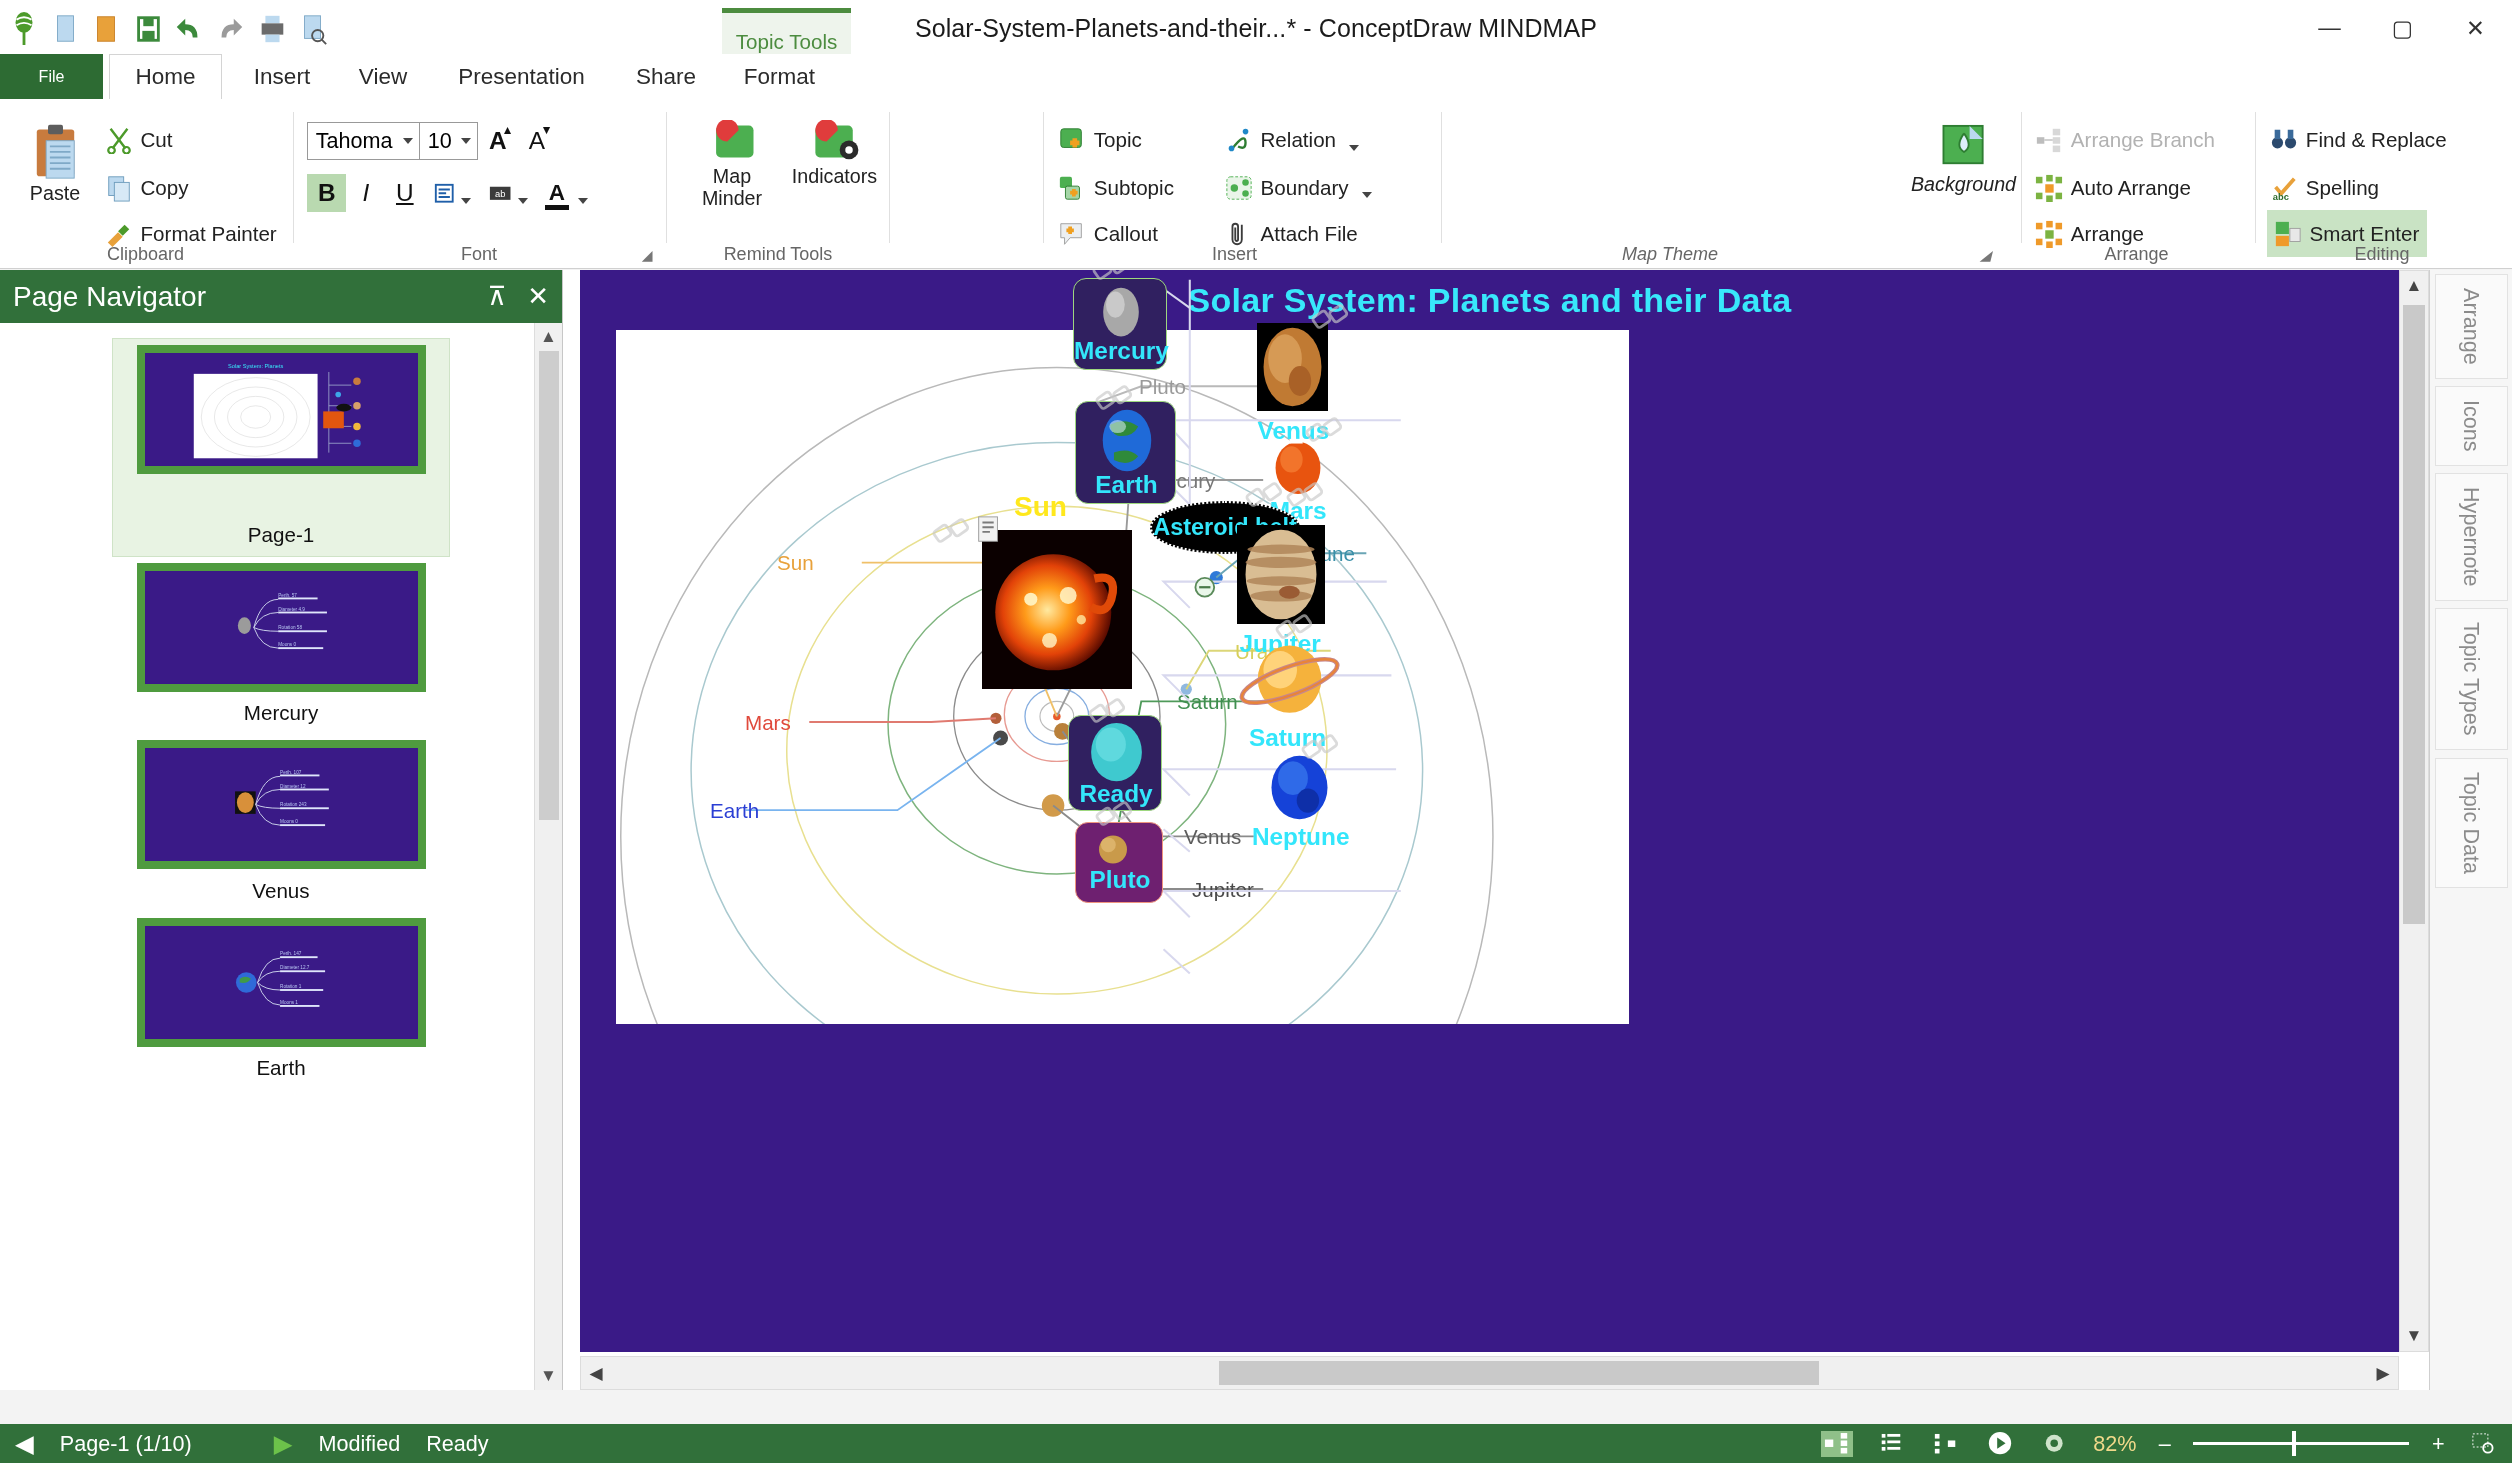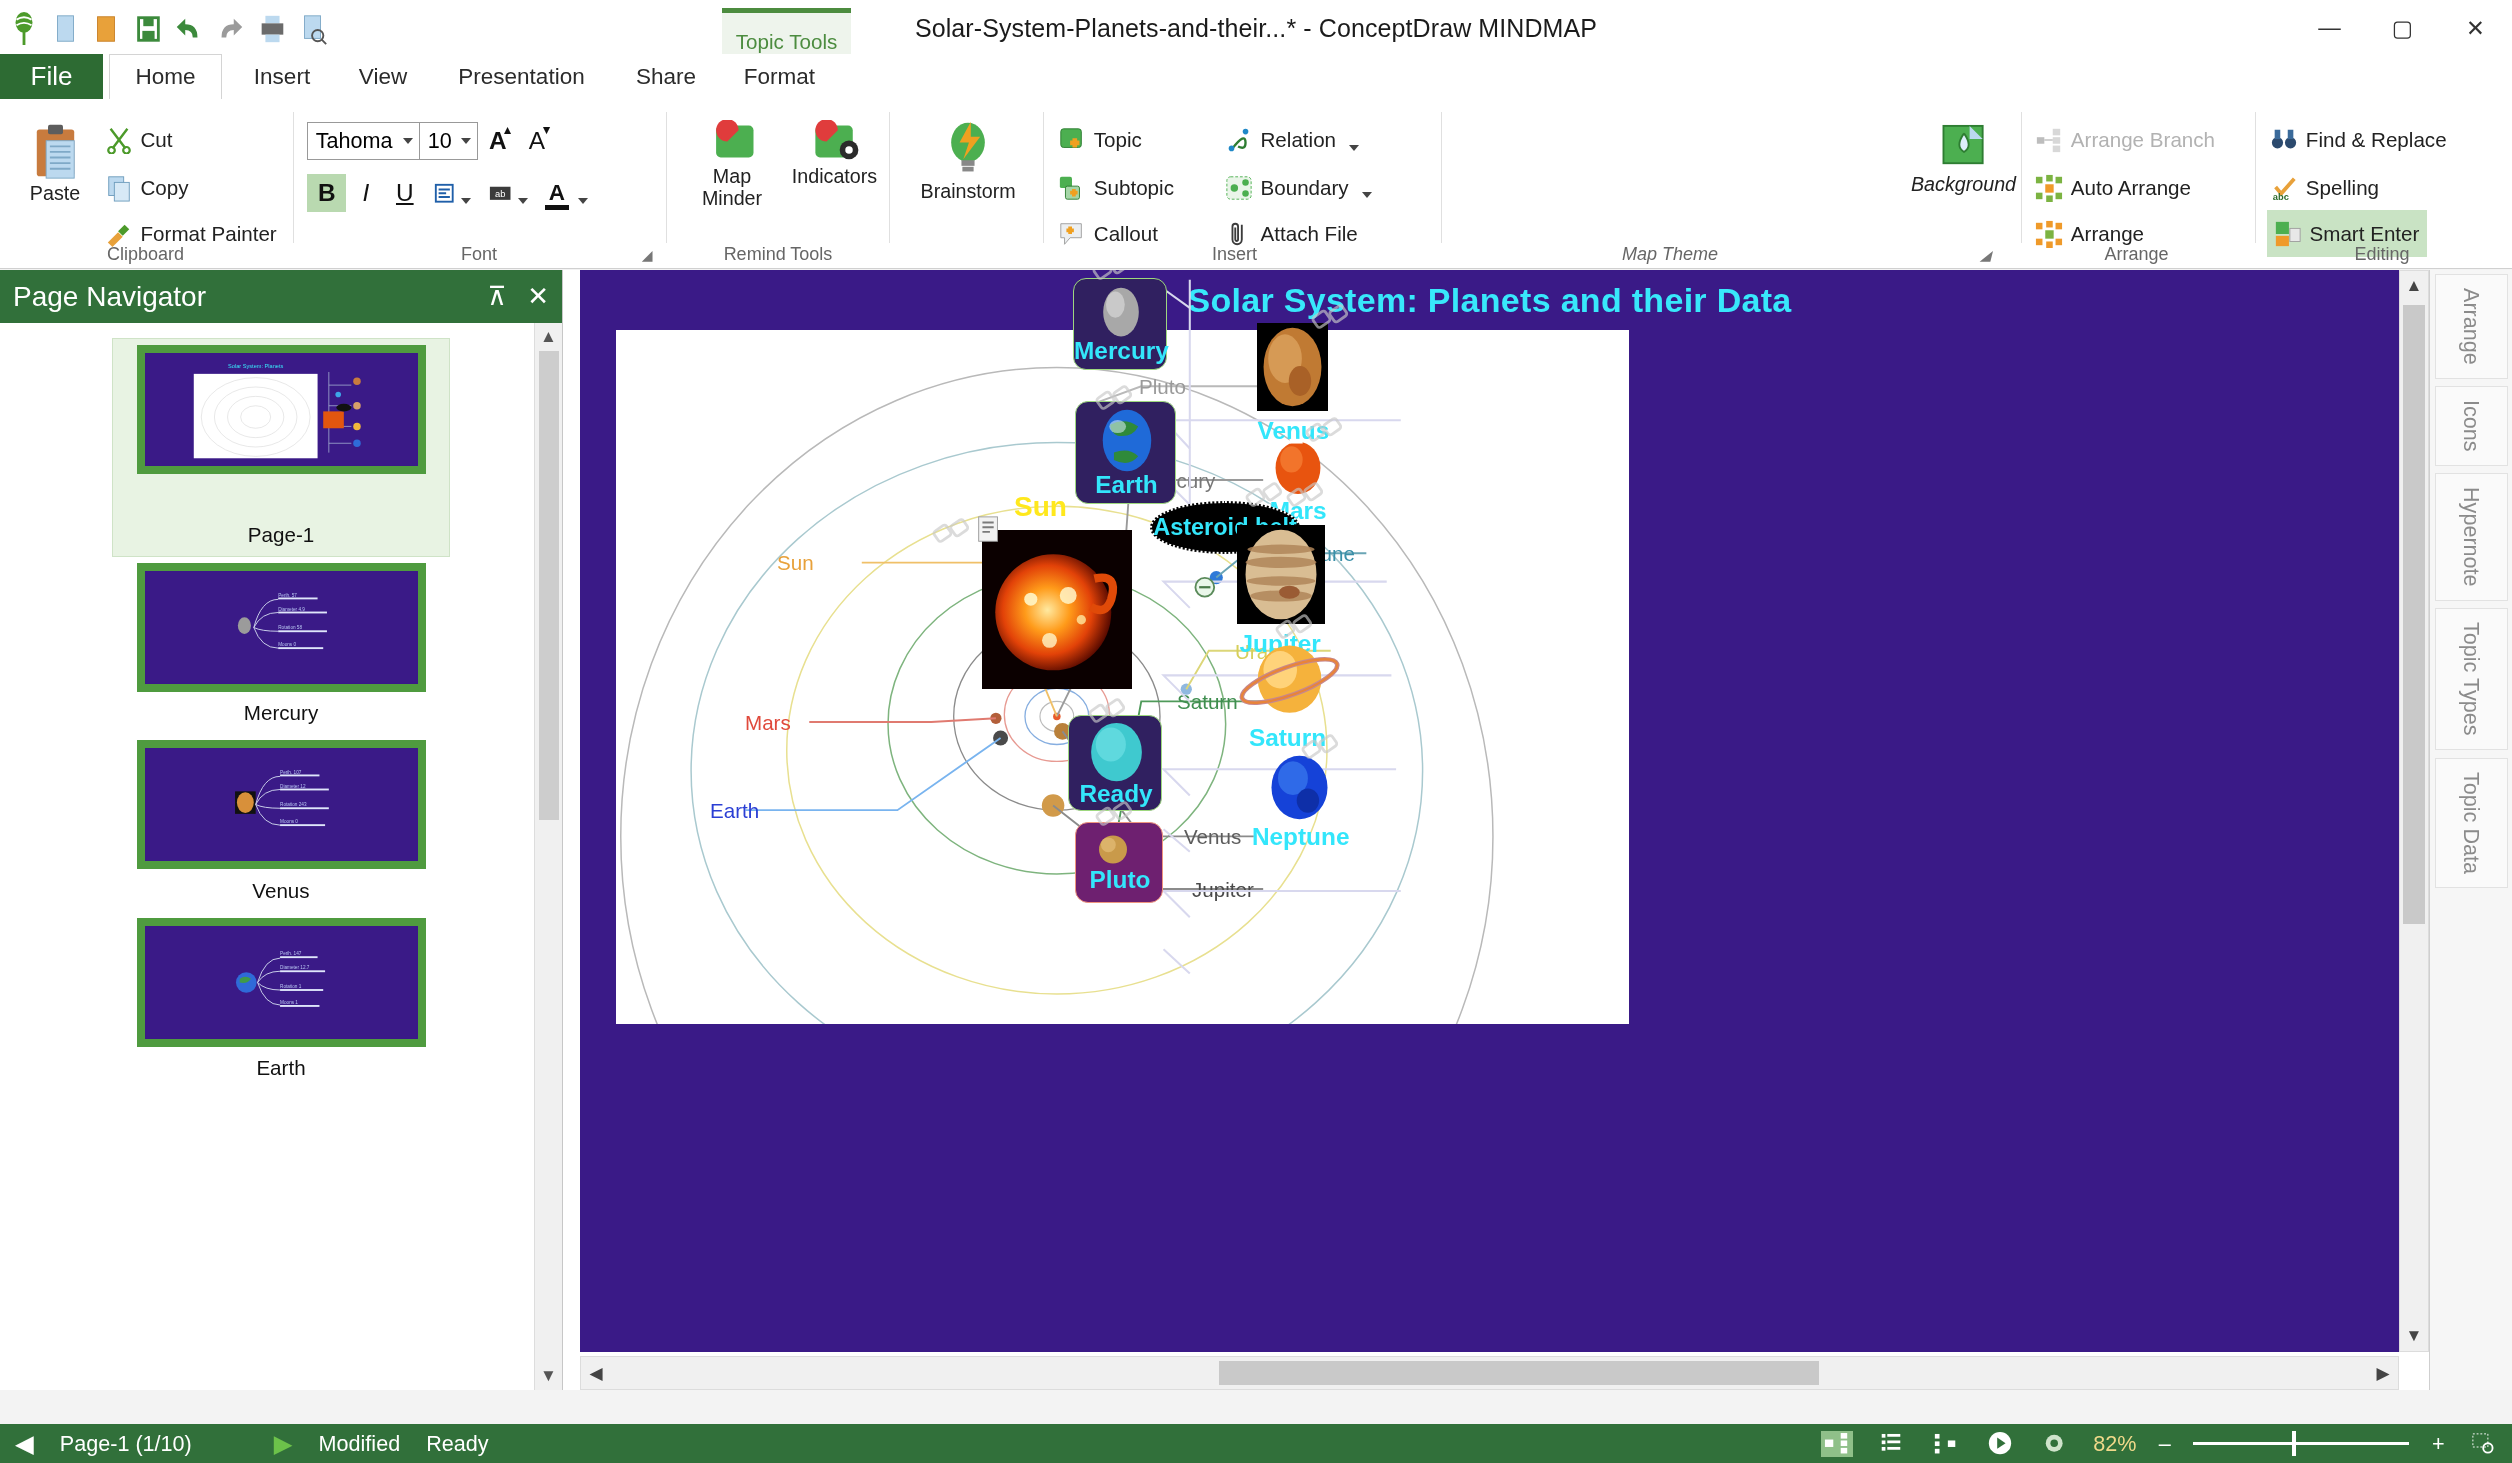--- a/index.html
+++ b/index.html
@@ -28,21 +28,21 @@
   .wincontrols { position:absolute; right:0; top:0; height:56px; display:flex; }
   .wincontrols div {
     width:73px; height:56px; display:flex; align-items:center; justify-content:center;
     font-size:22.5px; color:#333; cursor:pointer;
   }
 
   
   .tabstrip { position:absolute; left:0; top:54px; width:2512px; height:45px; background:#ffffff; }
   .tab-file {
     position:absolute; left:0; top:0; width:103px; height:45px; background:#2d6b33;
-    color:#fff; font-size:26px; display:flex; align-items:center; justify-content:center; cursor:pointer;
+    color:#fff; font-size:16px; display:flex; align-items:center; justify-content:center; cursor:pointer;
   }
   .tab { position:absolute; top:0; height:45px; display:flex; align-items:center; justify-content:center;
          font-size:22.5px; color:#2b2b2b; cursor:pointer; padding:0 13px; }
   .tab.active { background:#fff; border:0.9px solid #d4d4d4; border-bottom:none; }
 
   .searchwrap { position:absolute; right:7.5px; top:52px; height:43px; display:flex; align-items:center; gap:11.3px; }
   .searchbox {
     width:235px; height:38px; border:0.9px solid #a9a9a9; background:#fff;
     display:flex; align-items:center; justify-content:flex-end; padding-right:5.6px; gap:7.5px;
   }
@@ -344,31 +344,20 @@
             <path d="M22 23 a12 12 0 1 1 12 -12 l-12 12 z" fill="#e03c3c"></path>
             <circle cx="46" cy="32" r="10" fill="#2b2b2b"></circle>
             <circle cx="46" cy="32" r="4" fill="#fff"></circle>
           </svg>
         <span class="lbl">Indicators</span>
       </div>
       <div class="glabel">Remind Tools</div>
     </div>
     <div class="rsep" style="left:889px;"></div>
 
-    <div class="rgroup" style="left:893px; width:150px;">
-      <div class="big-btn" style="position:absolute; left:20.6px; top:20.6px; width:109px;">
-        <svg width="58" height="58" viewBox="0 0 62 62">
-            <ellipse cx="31" cy="24" rx="18" ry="21" fill="#4caf50"></ellipse>
-            <rect x="24" y="43" width="14" height="6" fill="#888"></rect>
-            <rect x="25" y="50" width="12" height="5" fill="#888"></rect>
-            <path d="M34 2 l-12 22 h10 l-6 18 l18 -24 h-10 z" fill="#f0a020"></path>
-          </svg>
-        <span class="lbl">Brainstorm</span>
-      </div>
-    </div>
     <div class="rsep" style="left:1043px;"></div>
 
     <div class="rgroup" style="left:1047px; width:375px;">
       <div class="sm-btn" style="position:absolute; left:11.3px; top:20.6px;">
         <svg width="28" height="28" viewBox="0 0 30 30">
             <rect x="3" y="3" width="22" height="20" rx="3" fill="#4caf50" stroke="#2e7d32"></rect>
             <path d="M13 18 h10 M18 13 v10" stroke="#f0a020" stroke-width="5"></path>
           </svg>
         <span>Topic</span>
       </div>

